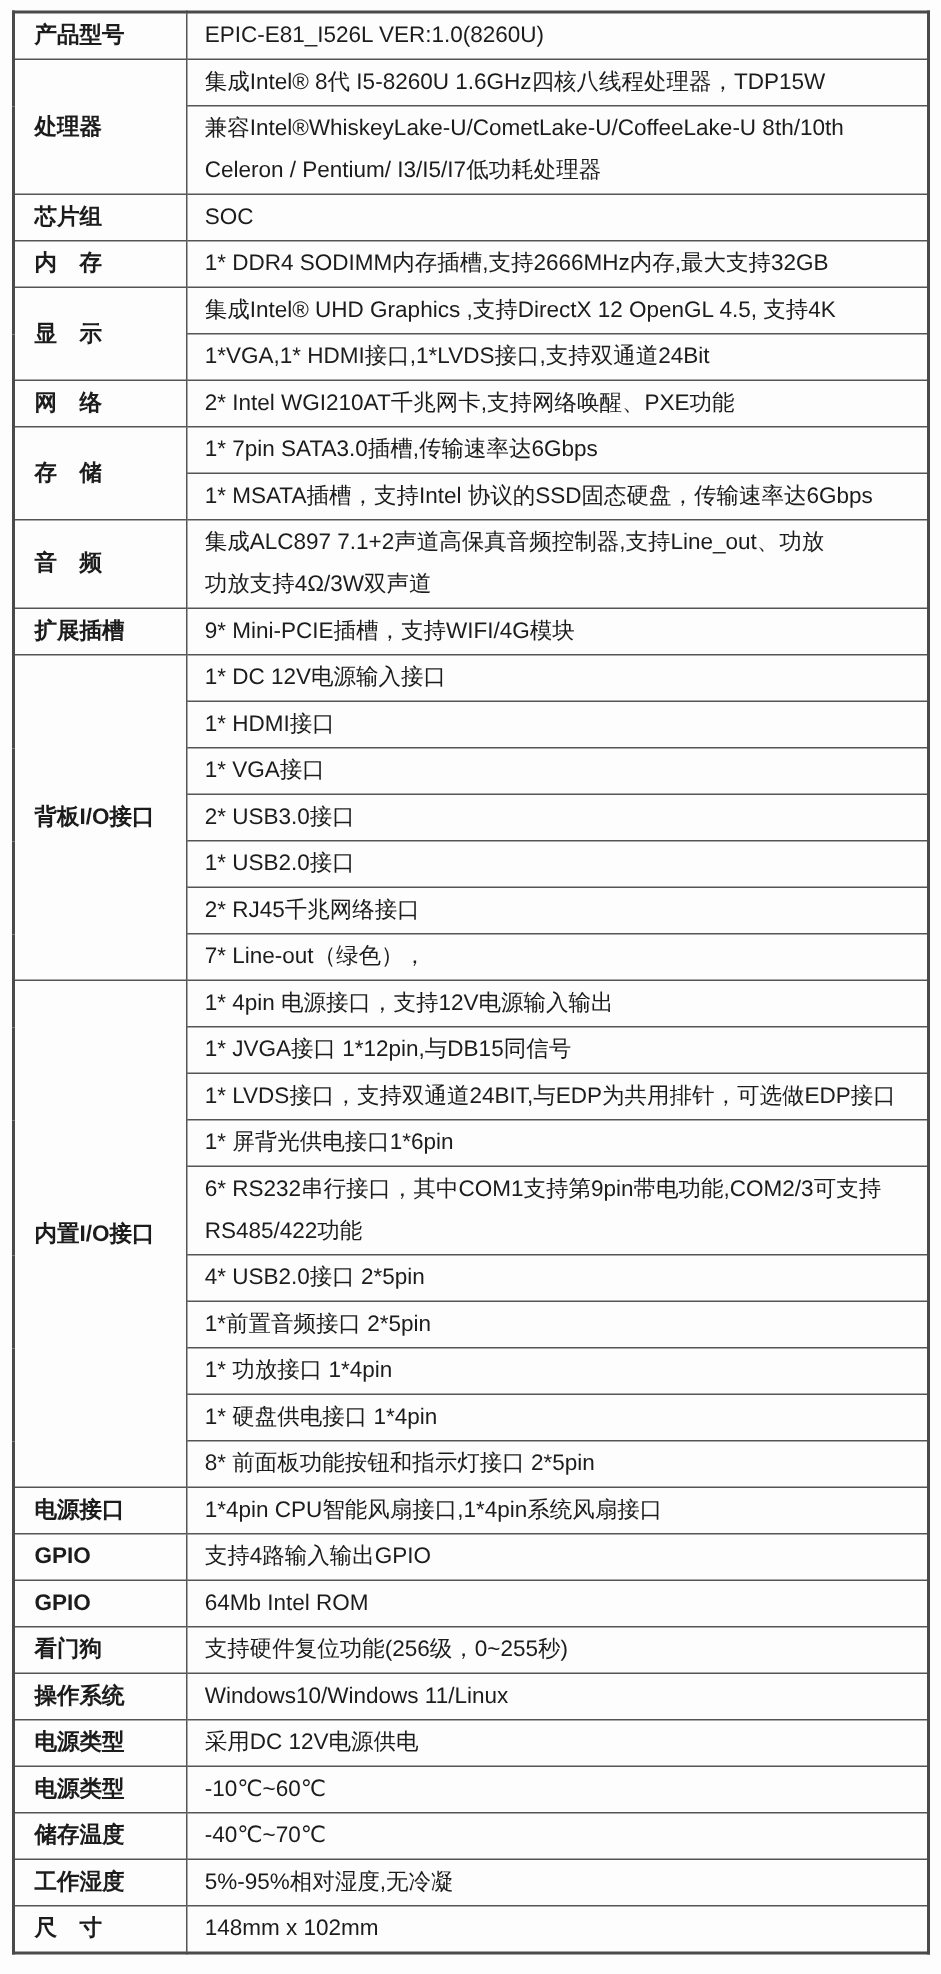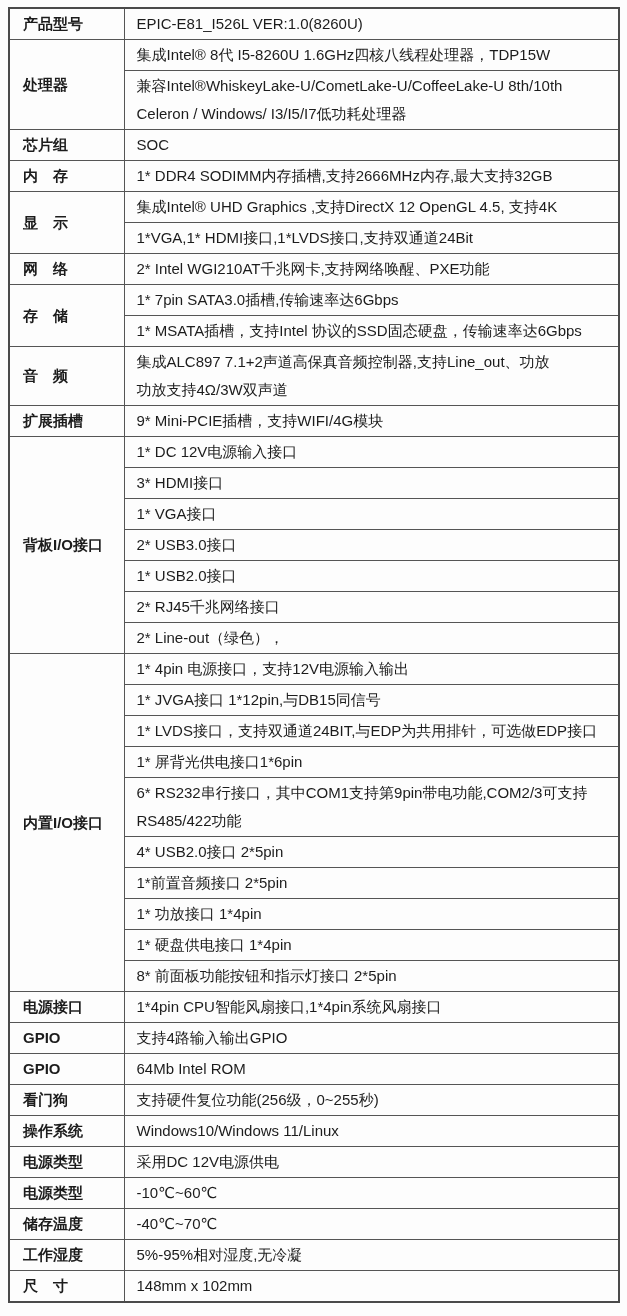--- a/index.html
+++ b/index.html
@@ -52,21 +52,21 @@
       <tr>
         <td class="label">产品型号</td>
         <td class="value">EPIC-E81_I526L VER:1.0(8260U)</td>
       </tr>
 
       <tr>
         <td class="label" rowspan="2">处理器</td>
         <td class="value">集成Intel® 8代 I5-8260U 1.6GHz四核八线程处理器，TDP15W</td>
       </tr>
       <tr>
-        <td class="value">兼容Intel®WhiskeyLake-U/CometLake-U/CoffeeLake-U 8th/10th Celeron / Windows/ I3/I5/I7低功耗处理器</td>
+        <td class="value">兼容Intel®WhiskeyLake-U/CometLake-U/CoffeeLake-U 8th/10th Celeron / Pentium/ I3/I5/I7低功耗处理器</td>
       </tr>
 
       <tr>
         <td class="label">芯片组</td>
         <td class="value">SOC</td>
       </tr>
 
       <tr>
         <td class="label">内　存</td>
         <td class="value">1* DDR4 SODIMM内存插槽,支持2666MHz内存,最大支持32GB</td>
@@ -102,36 +102,36 @@
       <tr>
         <td class="label">扩展插槽</td>
         <td class="value">9* Mini-PCIE插槽，支持WIFI/4G模块</td>
       </tr>
 
       <tr>
         <td class="label" rowspan="7">背板I/O接口</td>
         <td class="value">1* DC 12V电源输入接口</td>
       </tr>
       <tr>
-        <td class="value">3* HDMI接口</td>
+        <td class="value">1* HDMI接口</td>
       </tr>
       <tr>
         <td class="value">1* VGA接口</td>
       </tr>
       <tr>
         <td class="value">2* USB3.0接口</td>
       </tr>
       <tr>
         <td class="value">1* USB2.0接口</td>
       </tr>
       <tr>
         <td class="value">2* RJ45千兆网络接口</td>
       </tr>
       <tr>
-        <td class="value">2* Line-out（绿色），</td>
+        <td class="value">7* Line-out（绿色），</td>
       </tr>
 
       <tr>
         <td class="label" rowspan="10">内置I/O接口</td>
         <td class="value">1* 4pin 电源接口，支持12V电源输入输出</td>
       </tr>
       <tr>
         <td class="value">1* JVGA接口 1*12pin,与DB15同信号</td>
       </tr>
       <tr>

